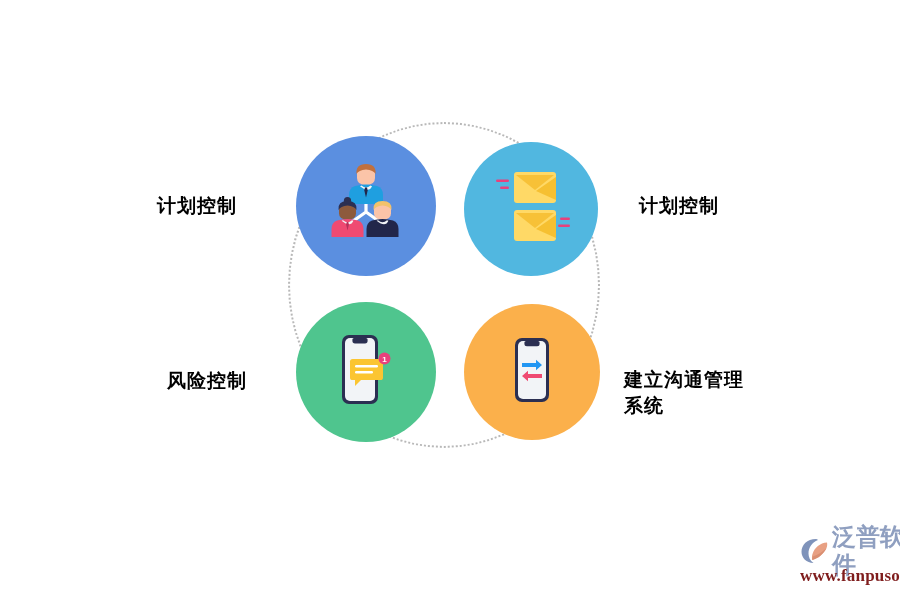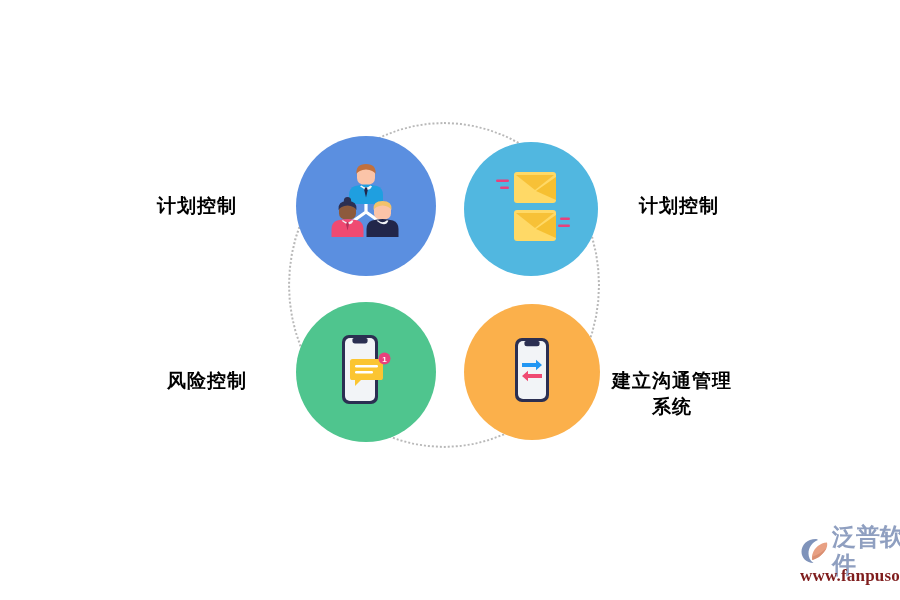--- a/index.html
+++ b/index.html
@@ -41,21 +41,21 @@
     font-weight:bold;
     color:#000000;
     font-size:19px;
     line-height:26px;
     letter-spacing:1px;
     white-space:pre-line;
   }
   .l-plan{left:125px;top:193px;}
   .l-risk{left:607px;top:193px;}
   .l-res {left:135px;top:368px;}
-  .l-comm{left:562px;top:368px;width:156px;text-align:center;}
+  .l-comm{left:592px;top:368px;width:156px;font-family:Liberation Mono, monospace;}
 
   
   .people{width:82px;height:84px;}
 
   
   .mails{width:78px;height:76px;}
 
   
   .phone{width:56px;height:74px;}
   .phone2{width:46px;height:68px;}

